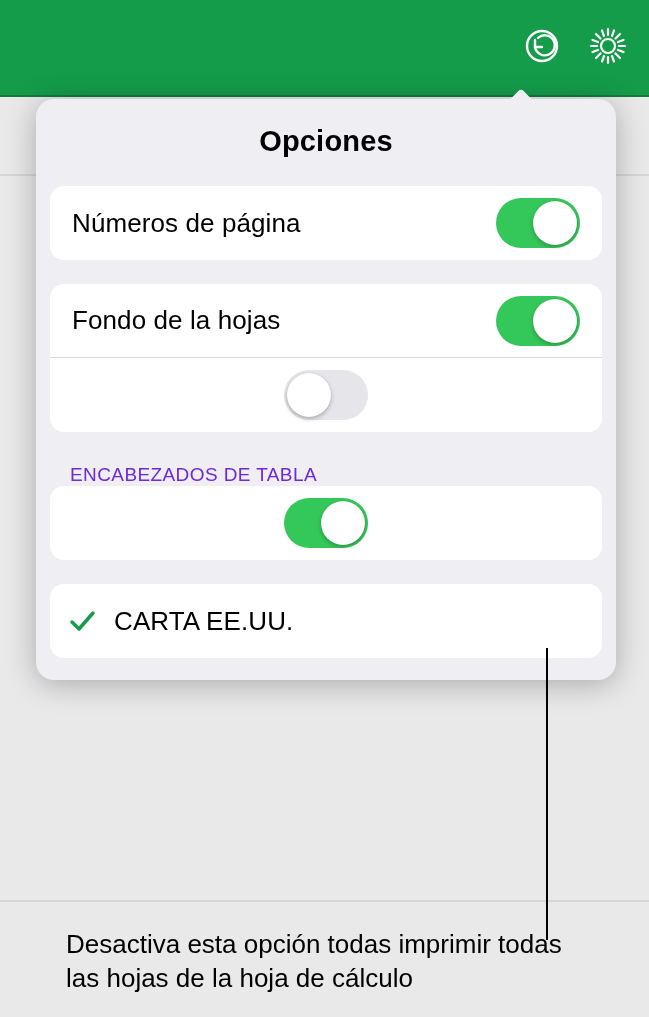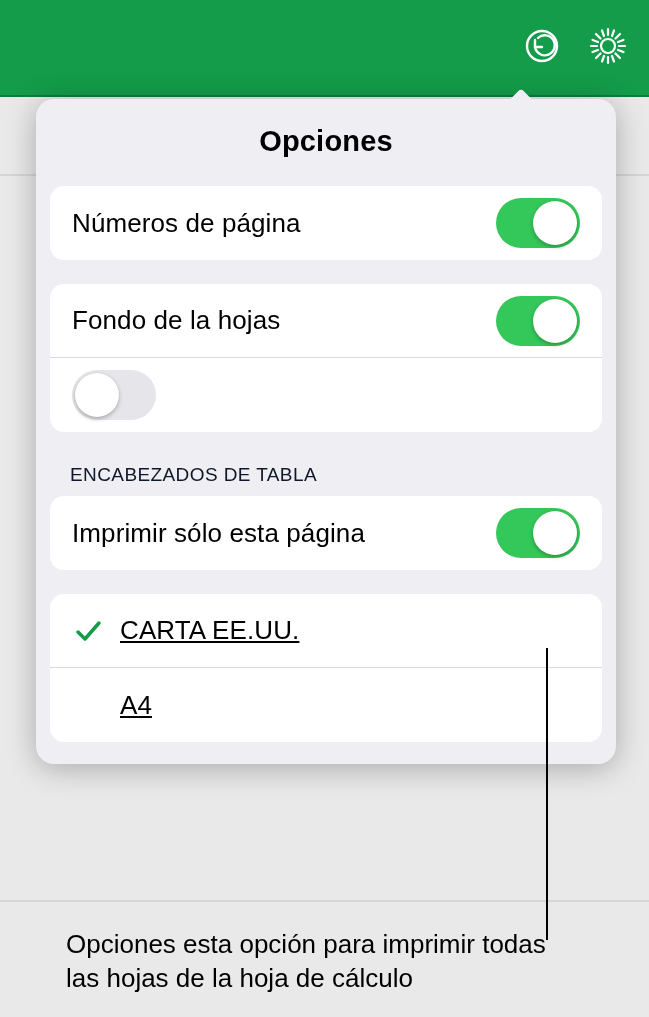--- a/index.html
+++ b/index.html
@@ -17,28 +17,28 @@
     
     .popover-wrap { position: absolute; left: 36px; top: 99px; width: 536px; }
     .arrow { position: absolute; right: 38px; top: -10px; width: 26px; height: 14px; overflow: hidden; }
     .arrow::before { content: ""; position: absolute; left: 2px; top: 4px; width: 22px; height: 22px; background: #efeff3; transform: rotate(45deg); border-top-left-radius: 4px; }
 
     .popover { width: 580px; background: #efeff3; border-radius: 18px; box-shadow: 0 4px 30px rgba(0,0,0,0.28); overflow: hidden; padding-bottom: 14px; }
     .popover h1.title { text-align: center; font-size: 29px; font-weight: 600; color: #000; padding: 26px 0 28px; letter-spacing: 0.2px; }
 
     .group { margin: 0 14px 24px; background: #fff; border-radius: 14px; overflow: hidden; }
     .group:last-of-type { margin-bottom: 8px; }
-    .section-label { font-size: 19px; font-weight: 400; color: #0f172a; letter-spacing: 0.4px; text-transform: uppercase; padding: 8px 34px 10px; }
+    .section-label { font-size: 19px; font-weight: 400; color: #6d28d9; letter-spacing: 0.4px; text-transform: uppercase; padding: 8px 34px 0; }
 
-    .row { display: flex; align-items: center; justify-content: flex-start; padding: 0 22px; min-height: 74px; border-bottom: 1px solid #d9d9de; }
+    .row { display: flex; align-items: center; justify-content: center; padding: 0 22px; min-height: 74px; border-bottom: 1px solid #d9d9de; }
     .row:last-child { border-bottom: none; }
     .row .label { font-size: 26px; color: #000; letter-spacing: 0.1px; flex: 1 1 auto; }
 
     
-    .row.pick { padding-left: 24px; text-decoration: underline; }
+    .row.pick { padding-left: 18px; }
     .row.pick .check-slot { width: 44px; display: flex; align-items: center; justify-content: flex-start; }
     .row.pick .label { padding-left: 2px; }
 
     
     .toggle { --on: #34c759; --off: #e5e5ea; width: 84px; height: 50px; border-radius: 28px; position: relative; background: var(--off); transition: background .1s; flex: 0 0 auto; }
     .toggle::after { content: ""; position: absolute; top: 3px; left: 3px; width: 44px; height: 44px; background: #fff; border-radius: 50%; box-shadow: 0 2px 4px rgba(0,0,0,0.25), 0 0 0 0.5px rgba(0,0,0,0.05); transition: left .1s; }
     .toggle.on { background: var(--on); }
     .toggle.on::after { left: 37px; }
 
     .checkmark svg { width: 28px; height: 28px; }
@@ -110,39 +110,34 @@
           <div class="toggle on"></div>
         </div>
         <div class="row">
           <div class="toggle"></div>
         </div>
       </div>
 
       <div class="section-label">ENCABEZADOS DE TABLA</div>
       <div class="group">
         <div class="row">
-          <span class="label">Imprimir sólo esta página</span>
           <div class="toggle on"></div>
         </div>
       </div>
 
       <div class="group">
         <div class="row pick">
           <span class="check-slot checkmark">
             <svg viewBox="0 0 28 28">
                 <path d="M4 15 L11 22 L25 6" fill="none" stroke="#149c4a" stroke-width="3.5" stroke-linecap="round" stroke-linejoin="round"></path>
               </svg>
           </span>
           <span class="label">CARTA EE.UU.</span>
         </div>
-        <div class="row pick">
-          <span class="check-slot"></span>
-          <span class="label">A4</span>
-        </div>
       </div>
 
     </div>
   </div>
 
   <div class="callout-line" style="left:546px; top:648px; height:292px;"></div>
-  <div class="callout-text" style="left:66px; top:928px; width:520px;">Opciones esta opción para imprimir todas las hojas de la hoja de cálculo</div>
+  <div class="callout-text" style="left:66px; top:928px; width:520px;">Desactiva esta opción todas imprimir todas las hojas de la hoja de cálculo</div>
 
 </div>
 
 </body></html>

